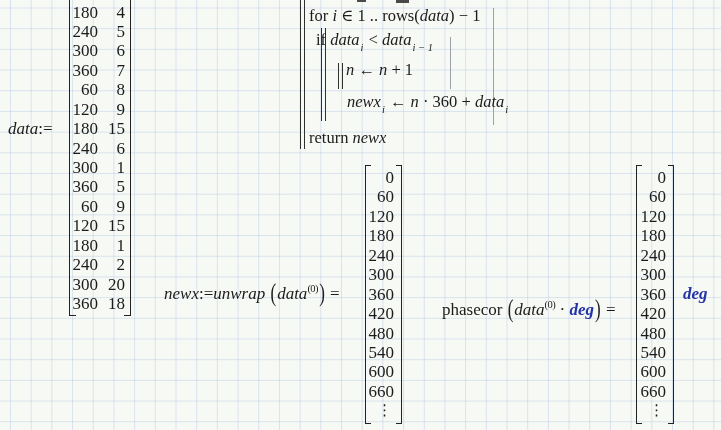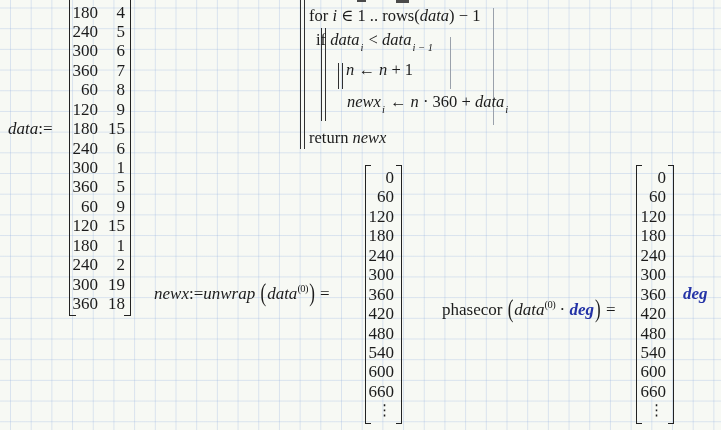--- a/index.html
+++ b/index.html
@@ -105,21 +105,21 @@
         <div class="mrow">
           <span class="mc0">180</span>
           <span class="mc1">1</span>
         </div>
         <div class="mrow">
           <span class="mc0">240</span>
           <span class="mc1">2</span>
         </div>
         <div class="mrow">
           <span class="mc0">300</span>
-          <span class="mc1">19</span>
+          <span class="mc1">20</span>
         </div>
         <div class="mrow">
           <span class="mc0">360</span>
           <span class="mc1">18</span>
         </div>
       </div>
   </div>
 
   <div>
     <div class="frag" style="left:357px;top:0;width:9px;height:2px;"></div>
@@ -146,21 +146,21 @@
     <div class="pline" style="left:347px;top:92px;">
       <span class="it">newx</span><span class="sb">i</span><span> ← </span><span class="it">n</span><span> · 360 + </span><span class="it">data</span><span class="sb">i</span>
     </div>
 
     <div class="pline" style="left:309px;top:128px;">
       <span>return </span><span class="it">newx</span>
     </div>
   </div>
 
   <div>
-    <div class="expr" style="left:154px;top:284px;">
+    <div class="expr" style="left:164px;top:284px;">
       <span class="it">newx</span><span>:=</span><span class="it">unwrap</span>&nbsp;<span class="bp">(</span><span class="it">data</span><span class="sp">(0)</span><span class="bp">)</span>&nbsp;<span>=</span>
     </div>
     <div class="vb vb-l abs" style="left:365px;top:165px;height:257px;"></div>
     <div class="vb vb-r abs" style="left:396px;top:165px;height:257px;"></div>
     <div class="vrows" style="left:358px;top:168px;width:36px;">
         <div class="vrow">0</div>
         <div class="vrow">60</div>
         <div class="vrow">120</div>
         <div class="vrow">180</div>
         <div class="vrow">240</div>

